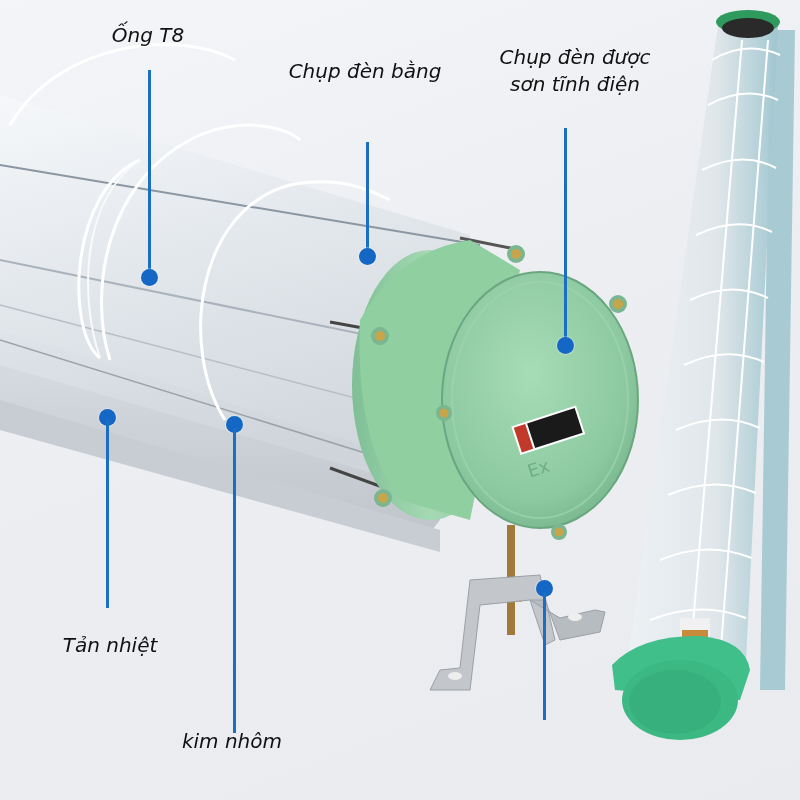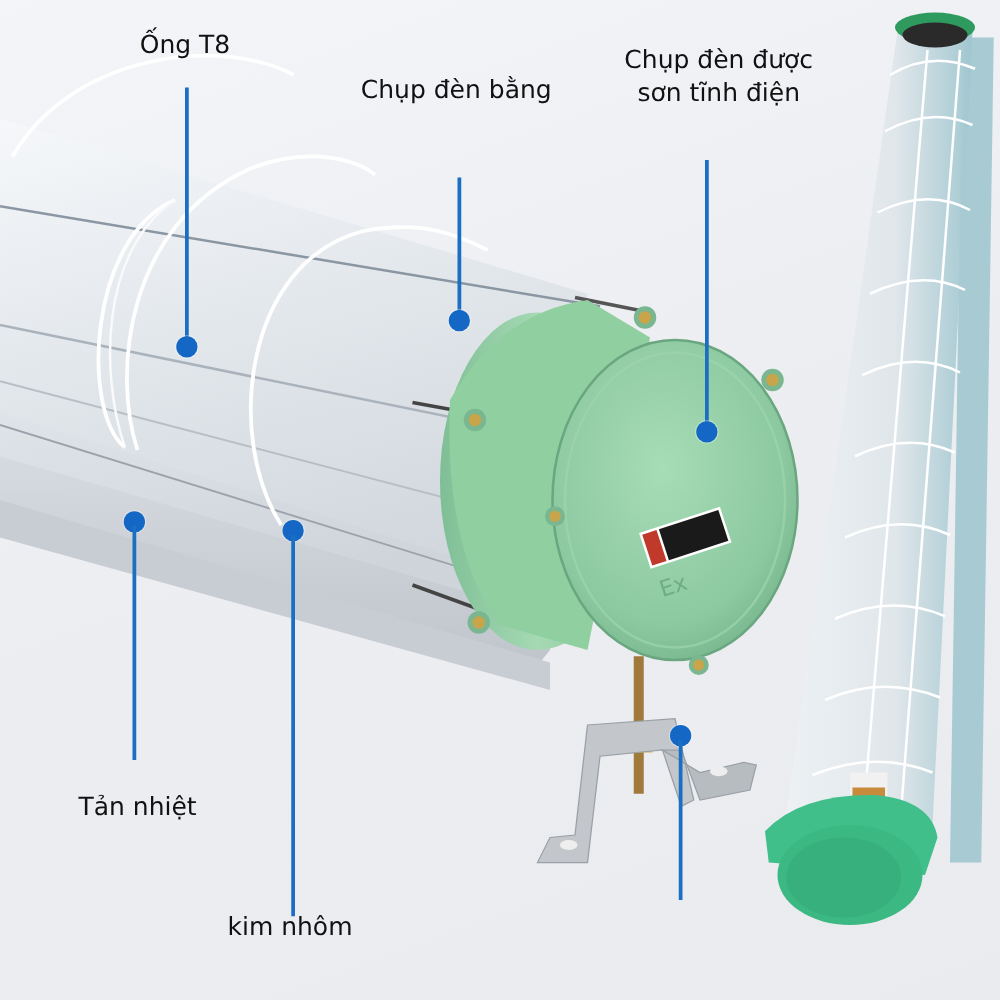--- a/index.html
+++ b/index.html
@@ -5,21 +5,21 @@
     html, body { margin: 0; padding: 0; }
     body {
       width: 800px; height: 800px; overflow: hidden; position: relative;
       background: linear-gradient(160deg, #f3f5f8 0%, #eceef2 45%, #e9ebef 100%);
       font-family: "DejaVu Sans", "Liberation Sans", sans-serif;
     }
     .scene { position: absolute; inset: 0; }
     svg.art { position: absolute; left: 0; top: 0; width: 800px; height: 800px; }
     .label {
       position: absolute; color: #111; font-size: 20px; line-height: 27px;
-      text-align: center; white-space: nowrap; letter-spacing: 0;
+      text-align: center; white-space: nowrap; letter-spacing: 0; font-style: italic;
     }
     .line { position: absolute; width: 3px; background: #1b6fc2; }
     .dot {
       position: absolute; width: 17px; height: 17px; border-radius: 50%;
       background: #1467c4; box-shadow: 0 0 0 1px rgba(255,255,255,0.3);
     }
   </style>
 </head>
 <body>
 
@@ -142,21 +142,21 @@
   </div>
   <div class="line" style="left:148px; top:70px; height:205px;"></div>
   <div class="dot" style="left:141px; top:269px;"></div>
 
   <div class="label" style="left:270px; top:58px; width:190px;">
     <div>Chụp đèn bằng</div>
   </div>
   <div class="line" style="left:366px; top:142px; height:112px;"></div>
   <div class="dot" style="left:359px; top:248px;"></div>
 
-  <div class="label" style="left:480px; top:34px; width:190px;">
+  <div class="label" style="left:480px; top:44px; width:190px;">
     <div>Chụp đèn được</div>
     <div>sơn tĩnh điện</div>
   </div>
   <div class="line" style="left:564px; top:128px; height:215px;"></div>
   <div class="dot" style="left:557px; top:337px;"></div>
 
   <div class="dot" style="left:99px; top:409px;"></div>
   <div class="line" style="left:106px; top:420px; height:188px;"></div>
   <div class="label" style="left:50px; top:632px; width:120px;">
     <span>Tản nhiệt</span>

